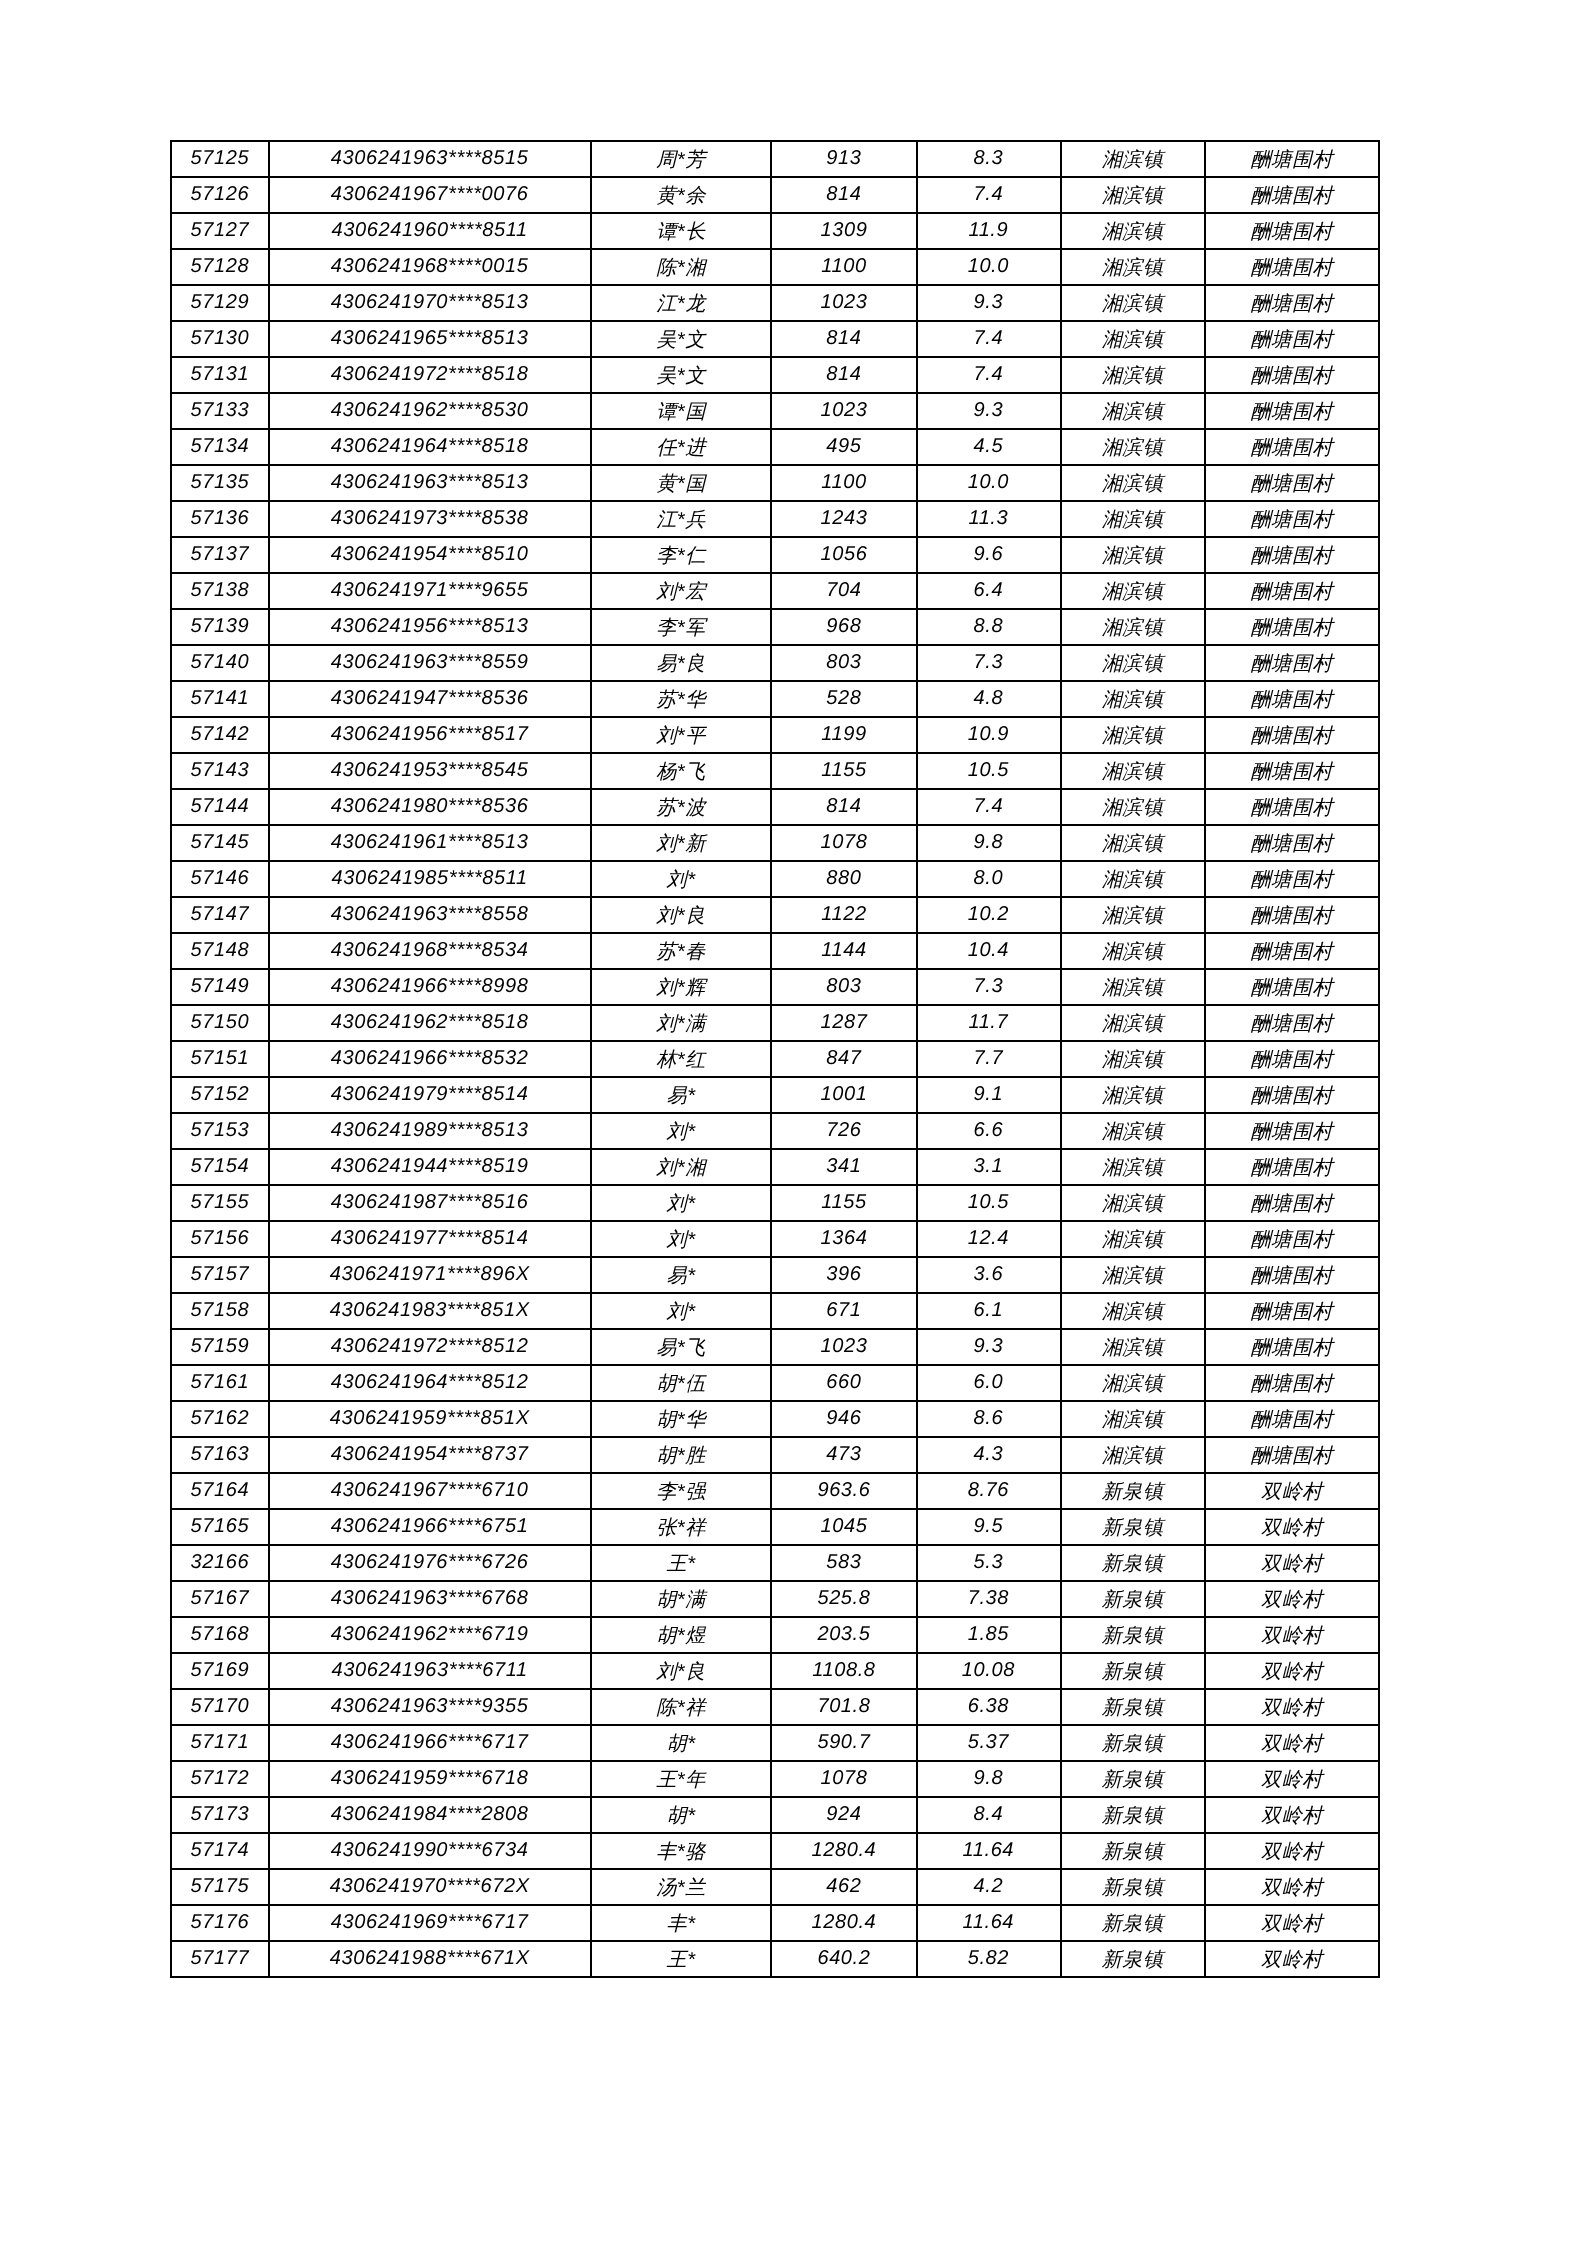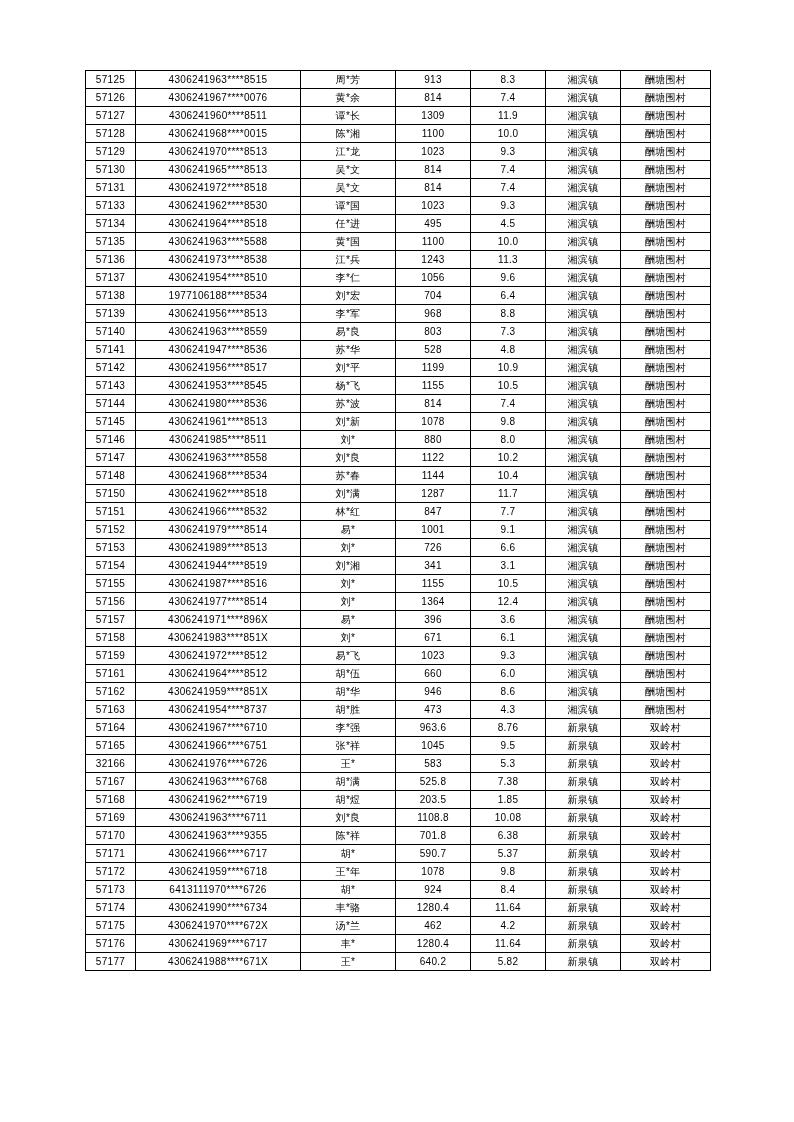--- a/index.html
+++ b/index.html
@@ -3,24 +3,25 @@
 <meta charset="utf-8">
 <style>
   html, body {
     margin: 0;
     padding: 0;
     background: #ffffff;
     font-family: "Liberation Sans", "DejaVu Sans", sans-serif;
   }
   .page {
     position: relative;
-    width: 794px;
+    width: 690px;
     height: 1122px;
     background: #ffffff;
     overflow: hidden;
+    font-style: italic;
   }
   table.data-table {
     position: absolute;
     left: 85px;
     top: 70px;
     border-collapse: collapse;
     table-layout: fixed;
     font-size: 10px;
     color: #000000;
   }
@@ -133,21 +134,21 @@
           <td>57134</td>
           <td>4306241964****8518</td>
           <td>任*进</td>
           <td>495</td>
           <td>4.5</td>
           <td>湘滨镇</td>
           <td>酬塘围村</td>
         </tr>
         <tr>
           <td>57135</td>
-          <td>4306241963****5588</td>
+          <td>4306241963****8513</td>
           <td>黄*国</td>
           <td>1100</td>
           <td>10.0</td>
           <td>湘滨镇</td>
           <td>酬塘围村</td>
         </tr>
         <tr>
           <td>57136</td>
           <td>4306241973****8538</td>
           <td>江*兵</td>
@@ -160,21 +161,21 @@
           <td>57137</td>
           <td>4306241954****8510</td>
           <td>李*仁</td>
           <td>1056</td>
           <td>9.6</td>
           <td>湘滨镇</td>
           <td>酬塘围村</td>
         </tr>
         <tr>
           <td>57138</td>
-          <td>1977106188****8534</td>
+          <td>4306241971****9655</td>
           <td>刘*宏</td>
           <td>704</td>
           <td>6.4</td>
           <td>湘滨镇</td>
           <td>酬塘围村</td>
         </tr>
         <tr>
           <td>57139</td>
           <td>4306241956****8513</td>
           <td>李*军</td>
@@ -258,20 +259,29 @@
         <tr>
           <td>57148</td>
           <td>4306241968****8534</td>
           <td>苏*春</td>
           <td>1144</td>
           <td>10.4</td>
           <td>湘滨镇</td>
           <td>酬塘围村</td>
         </tr>
         <tr>
+          <td>57149</td>
+          <td>4306241966****8998</td>
+          <td>刘*辉</td>
+          <td>803</td>
+          <td>7.3</td>
+          <td>湘滨镇</td>
+          <td>酬塘围村</td>
+        </tr>
+        <tr>
           <td>57150</td>
           <td>4306241962****8518</td>
           <td>刘*满</td>
           <td>1287</td>
           <td>11.7</td>
           <td>湘滨镇</td>
           <td>酬塘围村</td>
         </tr>
         <tr>
           <td>57151</td>
@@ -457,21 +467,21 @@
           <td>57172</td>
           <td>4306241959****6718</td>
           <td>王*年</td>
           <td>1078</td>
           <td>9.8</td>
           <td>新泉镇</td>
           <td>双岭村</td>
         </tr>
         <tr>
           <td>57173</td>
-          <td>6413111970****6726</td>
+          <td>4306241984****2808</td>
           <td>胡*</td>
           <td>924</td>
           <td>8.4</td>
           <td>新泉镇</td>
           <td>双岭村</td>
         </tr>
         <tr>
           <td>57174</td>
           <td>4306241990****6734</td>
           <td>丰*骆</td>

